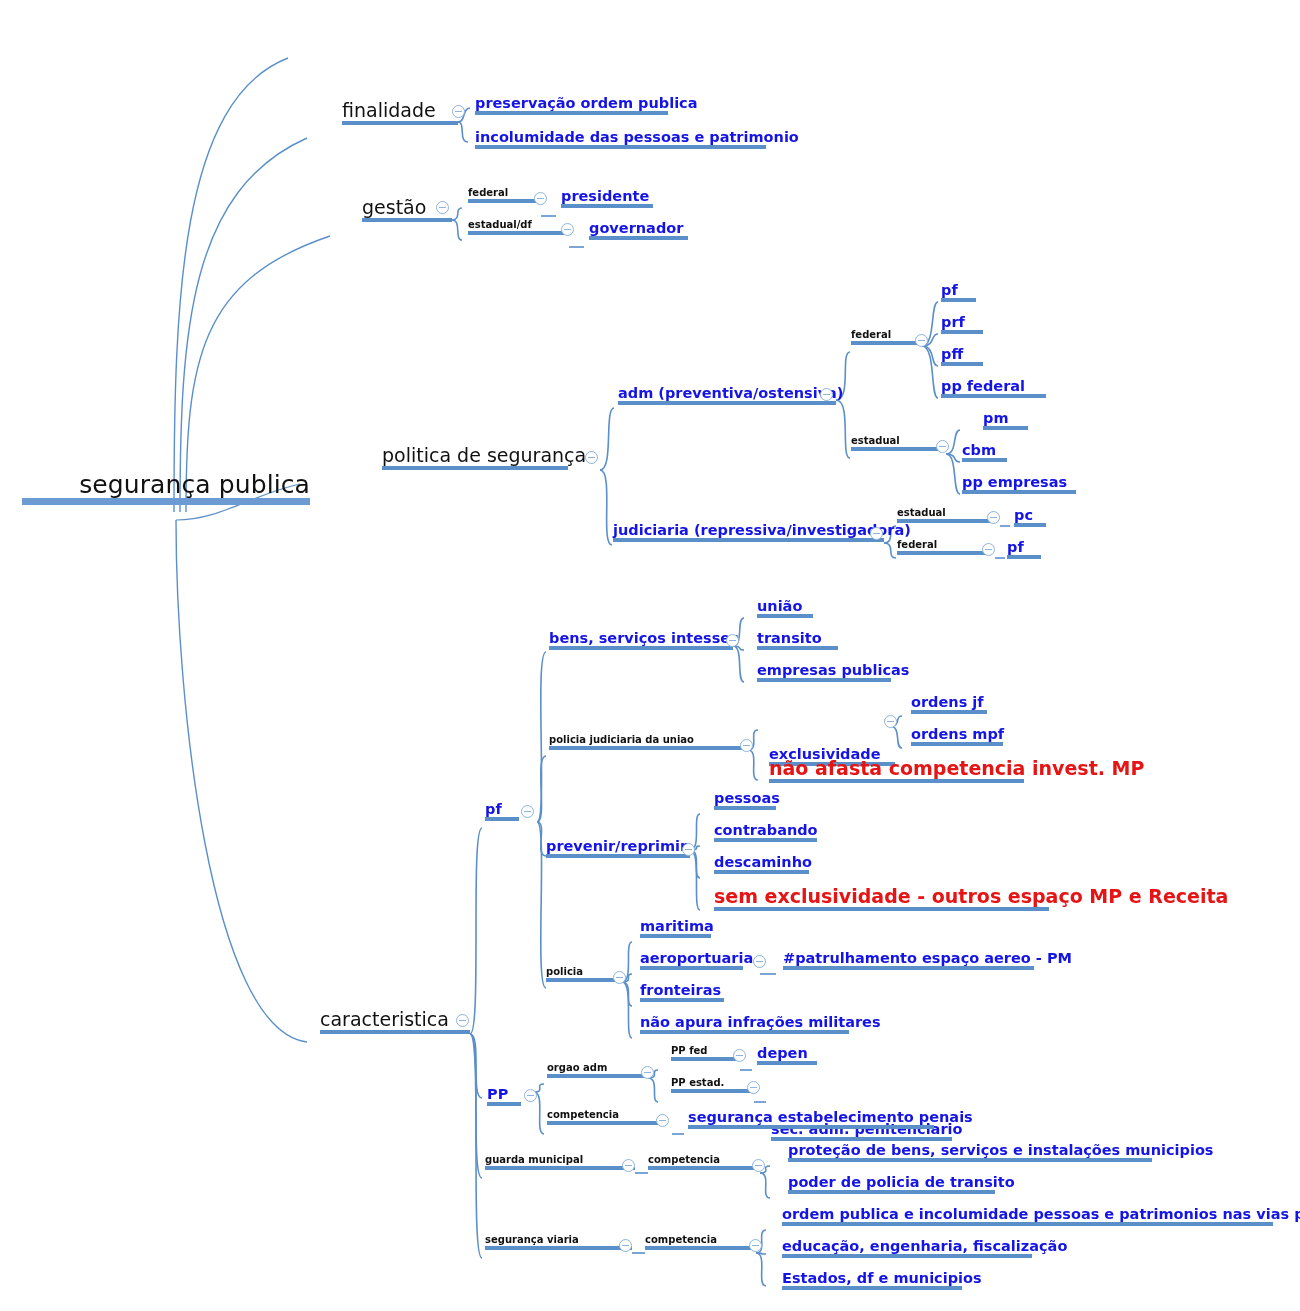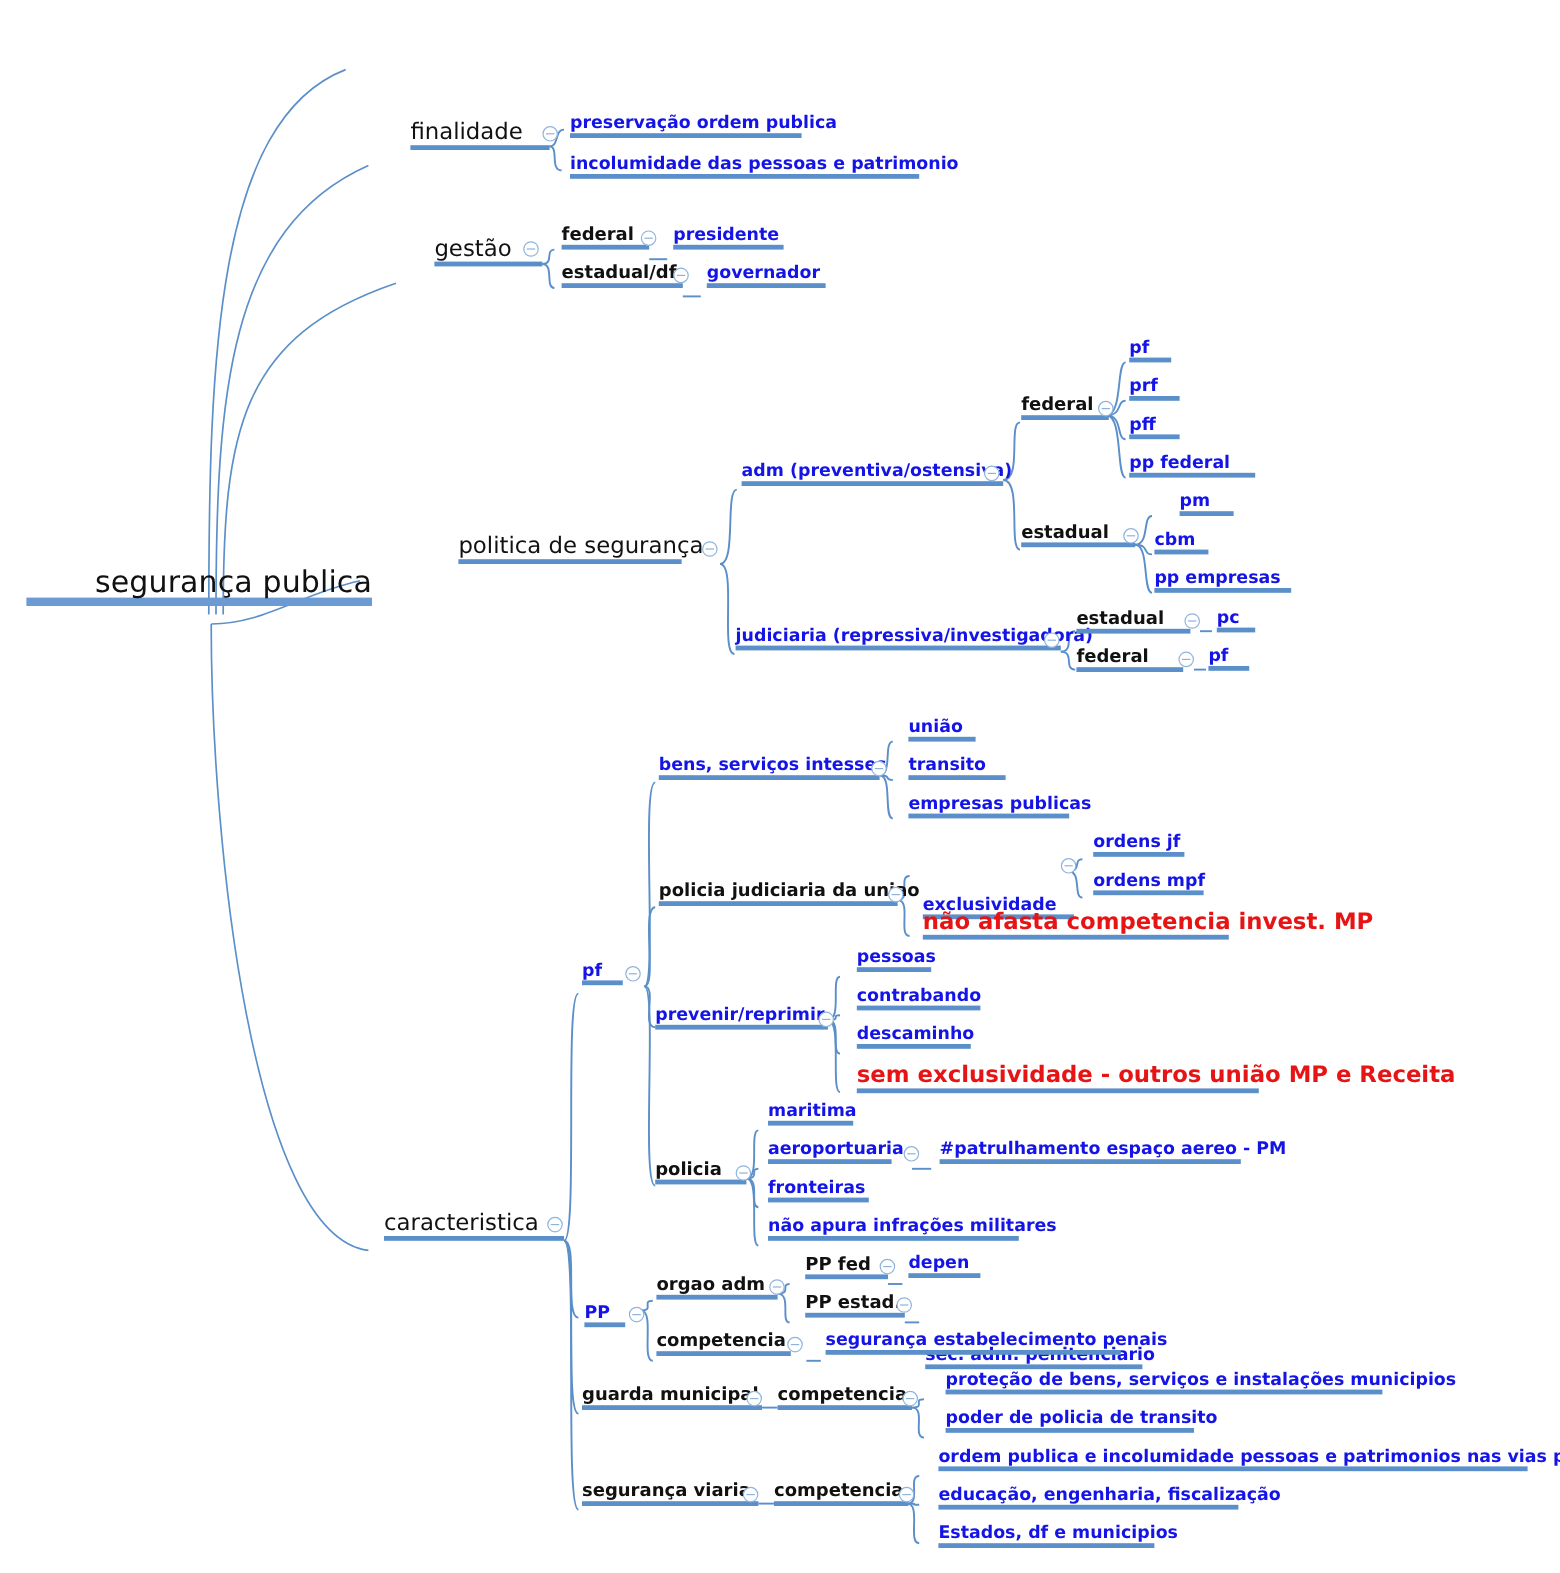--- a/index.html
+++ b/index.html
@@ -20,21 +20,21 @@
 
   
   .lvl1 .txt{font-size:19px;color:#111111;font-weight:400;}
   .lvl1 .bar{height:4px;background:#5b8fc9;}
 
   
   .lvl1b .txt{font-size:17px;color:#1414e6;font-weight:700;}
   .lvl1b .bar{height:4px;background:#5b8fc9;}
 
   
-  .nblack .txt{font-size:15px;color:#111111;font-weight:700;}
+  .nblack .txt{font-size:10px;color:#111111;font-weight:700;}
   .nblack .bar{height:4px;background:#5b8fc9;}
 
   
   .nblue .txt{font-size:14.5px;color:#1414e6;font-weight:700;}
   .nblue .bar{height:4px;background:#5b8fc9;}
 
   
   .nred .txt{font-size:19px;color:#e61414;font-weight:700;}
   .nred .bar{height:4px;background:#5b8fc9;}
 
@@ -345,21 +345,21 @@
   </div>
   <div class="node nblue" style="left:714px;top:823px;width:103px;">
     <span class="txt">contrabando</span>
     <span class="bar"></span>
   </div>
   <div class="node nblue" style="left:714px;top:855px;width:95px;">
     <span class="txt">descaminho</span>
     <span class="bar"></span>
   </div>
   <div class="node nred" style="left:714px;top:887px;width:335px;">
-    <span class="txt">sem exclusividade - outros união MP e Receita</span>
+    <span class="txt">sem exclusividade - outros espaço MP e Receita</span>
     <span class="bar"></span>
   </div>
 
   <div class="node nblack" style="left:546px;top:967px;width:76px;">
     <span class="txt">policia</span>
     <span class="bar"></span>
   </div>
   <span class="collapse" style="left:613px;top:971px;"></span>
 
   <div class="node nblue" style="left:640px;top:919px;width:71px;">

